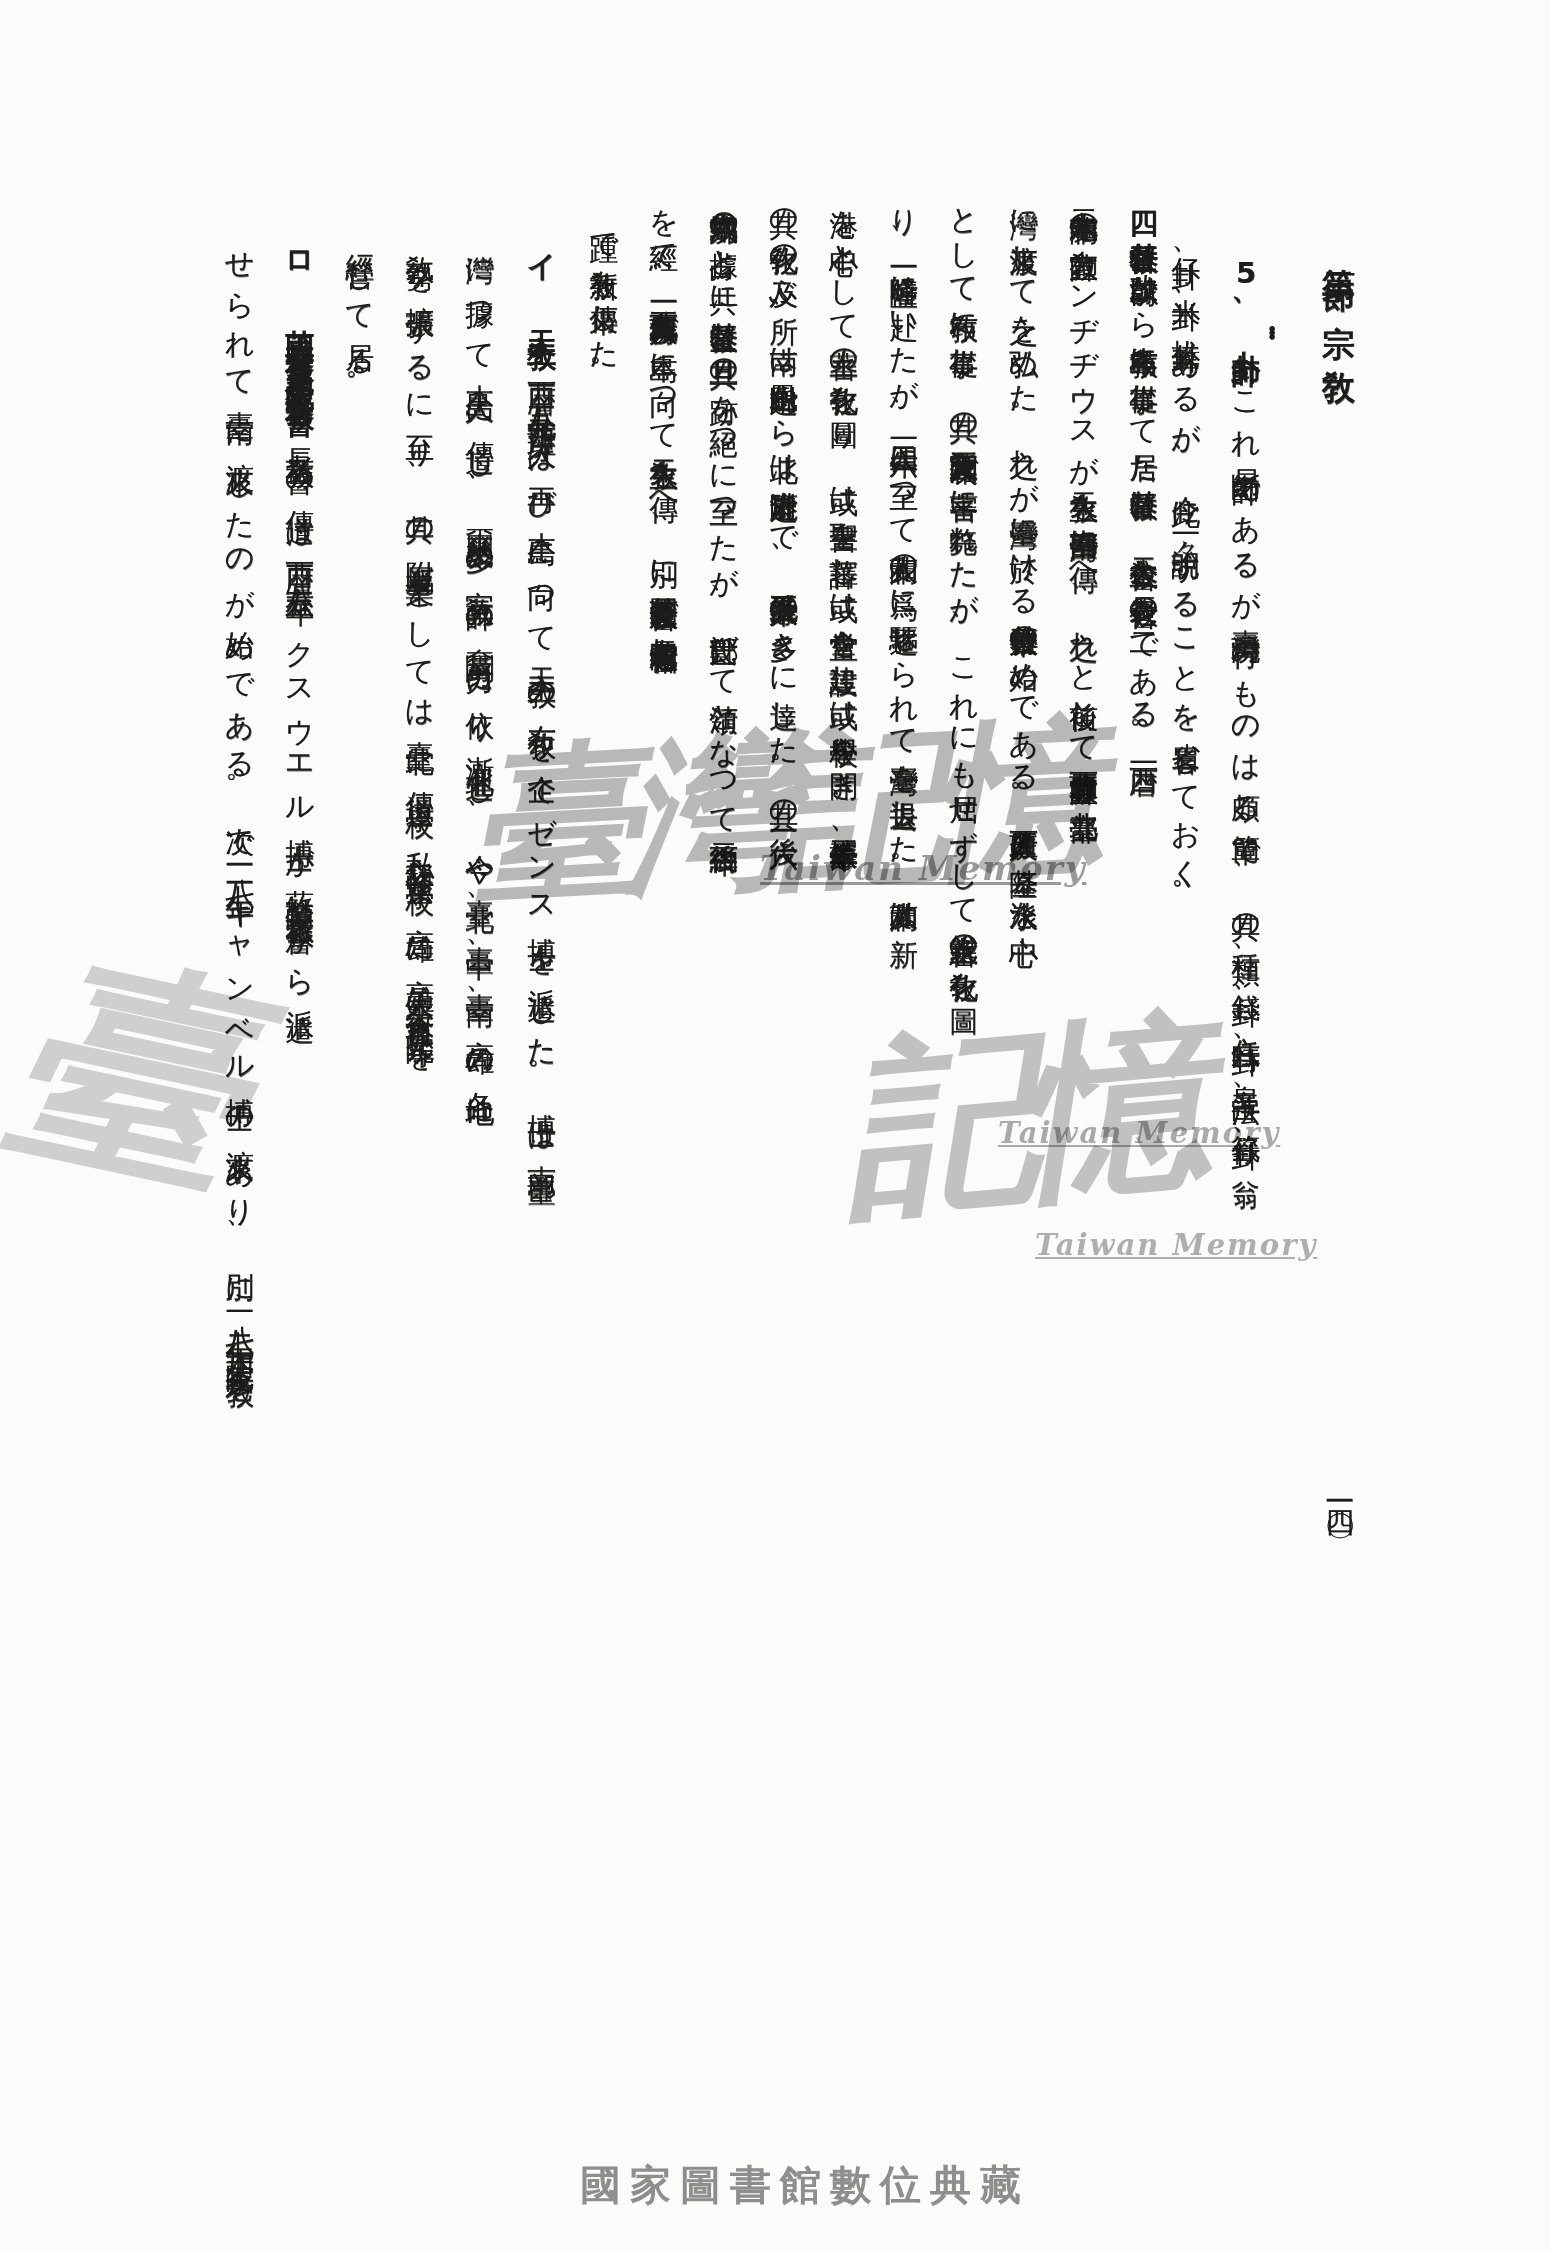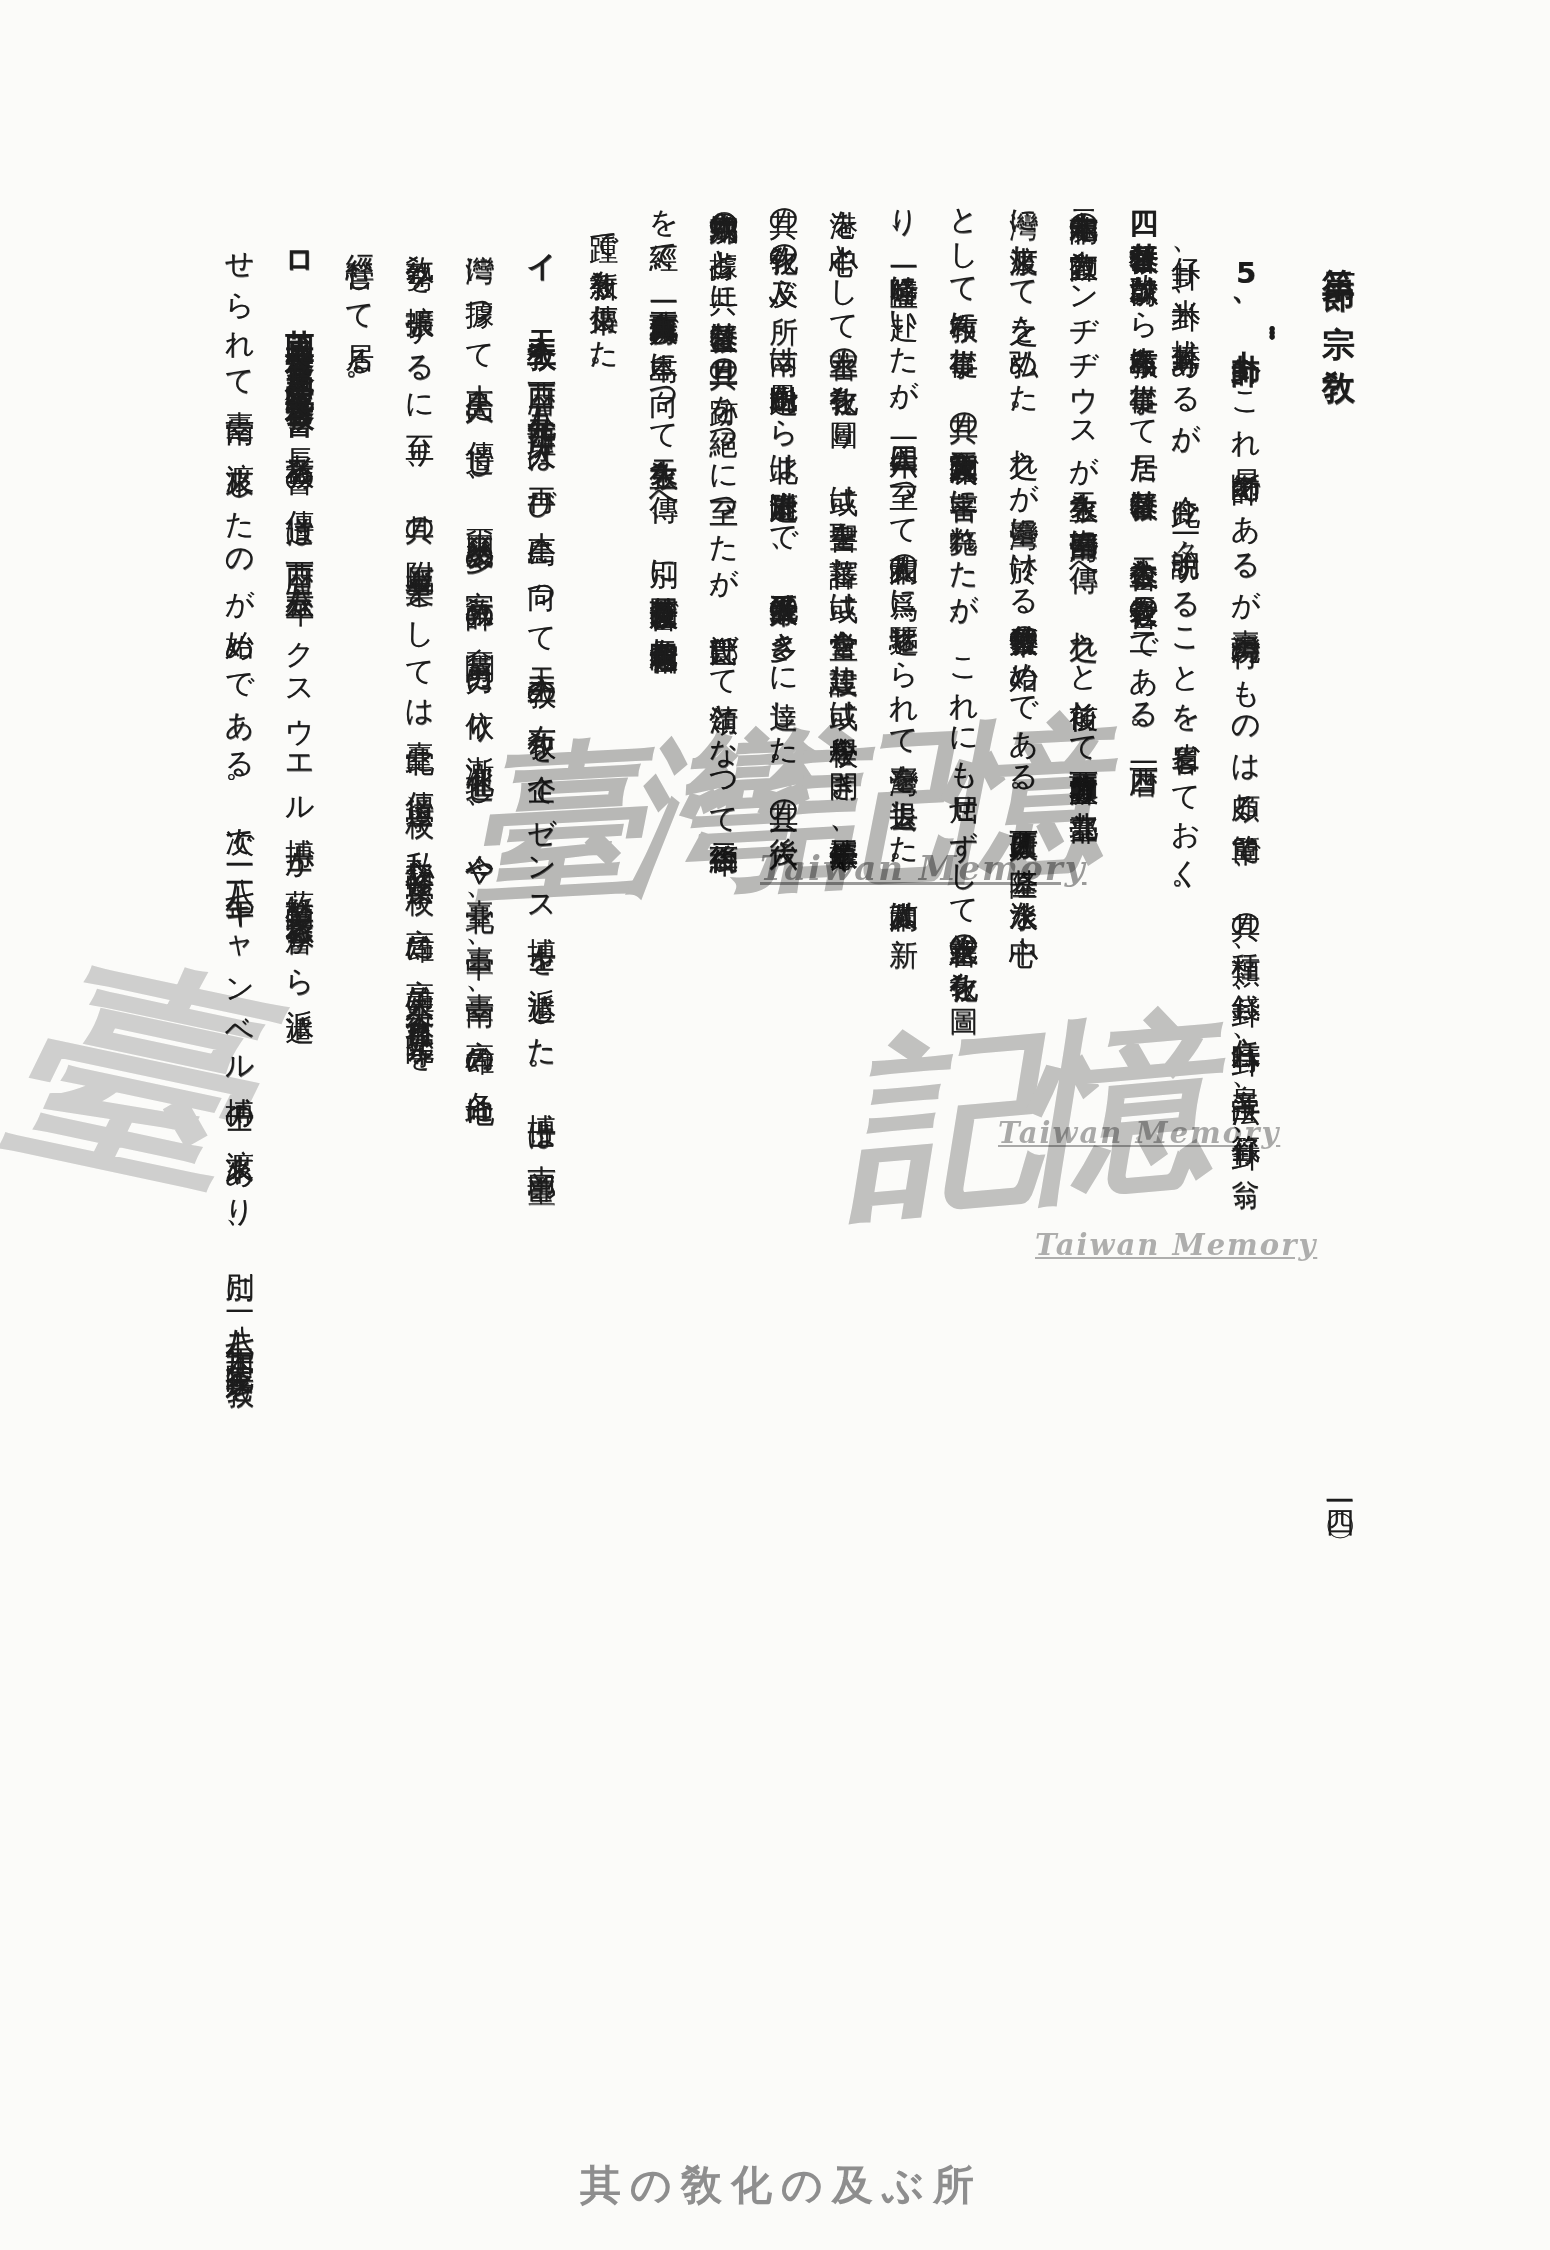--- a/index.html
+++ b/index.html
@@ -108,15 +108,15 @@
   <div class="vcol sub-col" style="left:280px;top:232px"><span class="gothic">ロ　</span><span class="gothic">英國長老敎會及加奈陀長老敎會</span><span>　長老敎會の傳道は西暦一八六五年マクスウエル博士が蘇格蘭長老敎會から派遣</span></div>
   <div class="vcol sub-col" style="left:220px;top:232px">せられて臺南に渡來したのが始めである。次で一八七一年キャンベル博士の渡來あり、別に一八七二年加奈陀長老敎</div>
 
   <div class="wm wm-cjk-main">臺灣記憶</div>
   <div class="wm wm-latin wm-latin-1">Taiwan Memory</div>
   <div class="wm wm-cjk-mid">記憶</div>
   <div class="wm wm-latin wm-latin-2">Taiwan Memory</div>
   <div class="wm wm-latin wm-latin-3">Taiwan Memory</div>
   <div class="wm wm-cjk-left">臺</div>
 
-  <div class="caption">其の敎化の及ぶ所</div>
+  <div class="caption">國家圖書館數位典藏</div>
 
 </div>
 
 </body></html>

